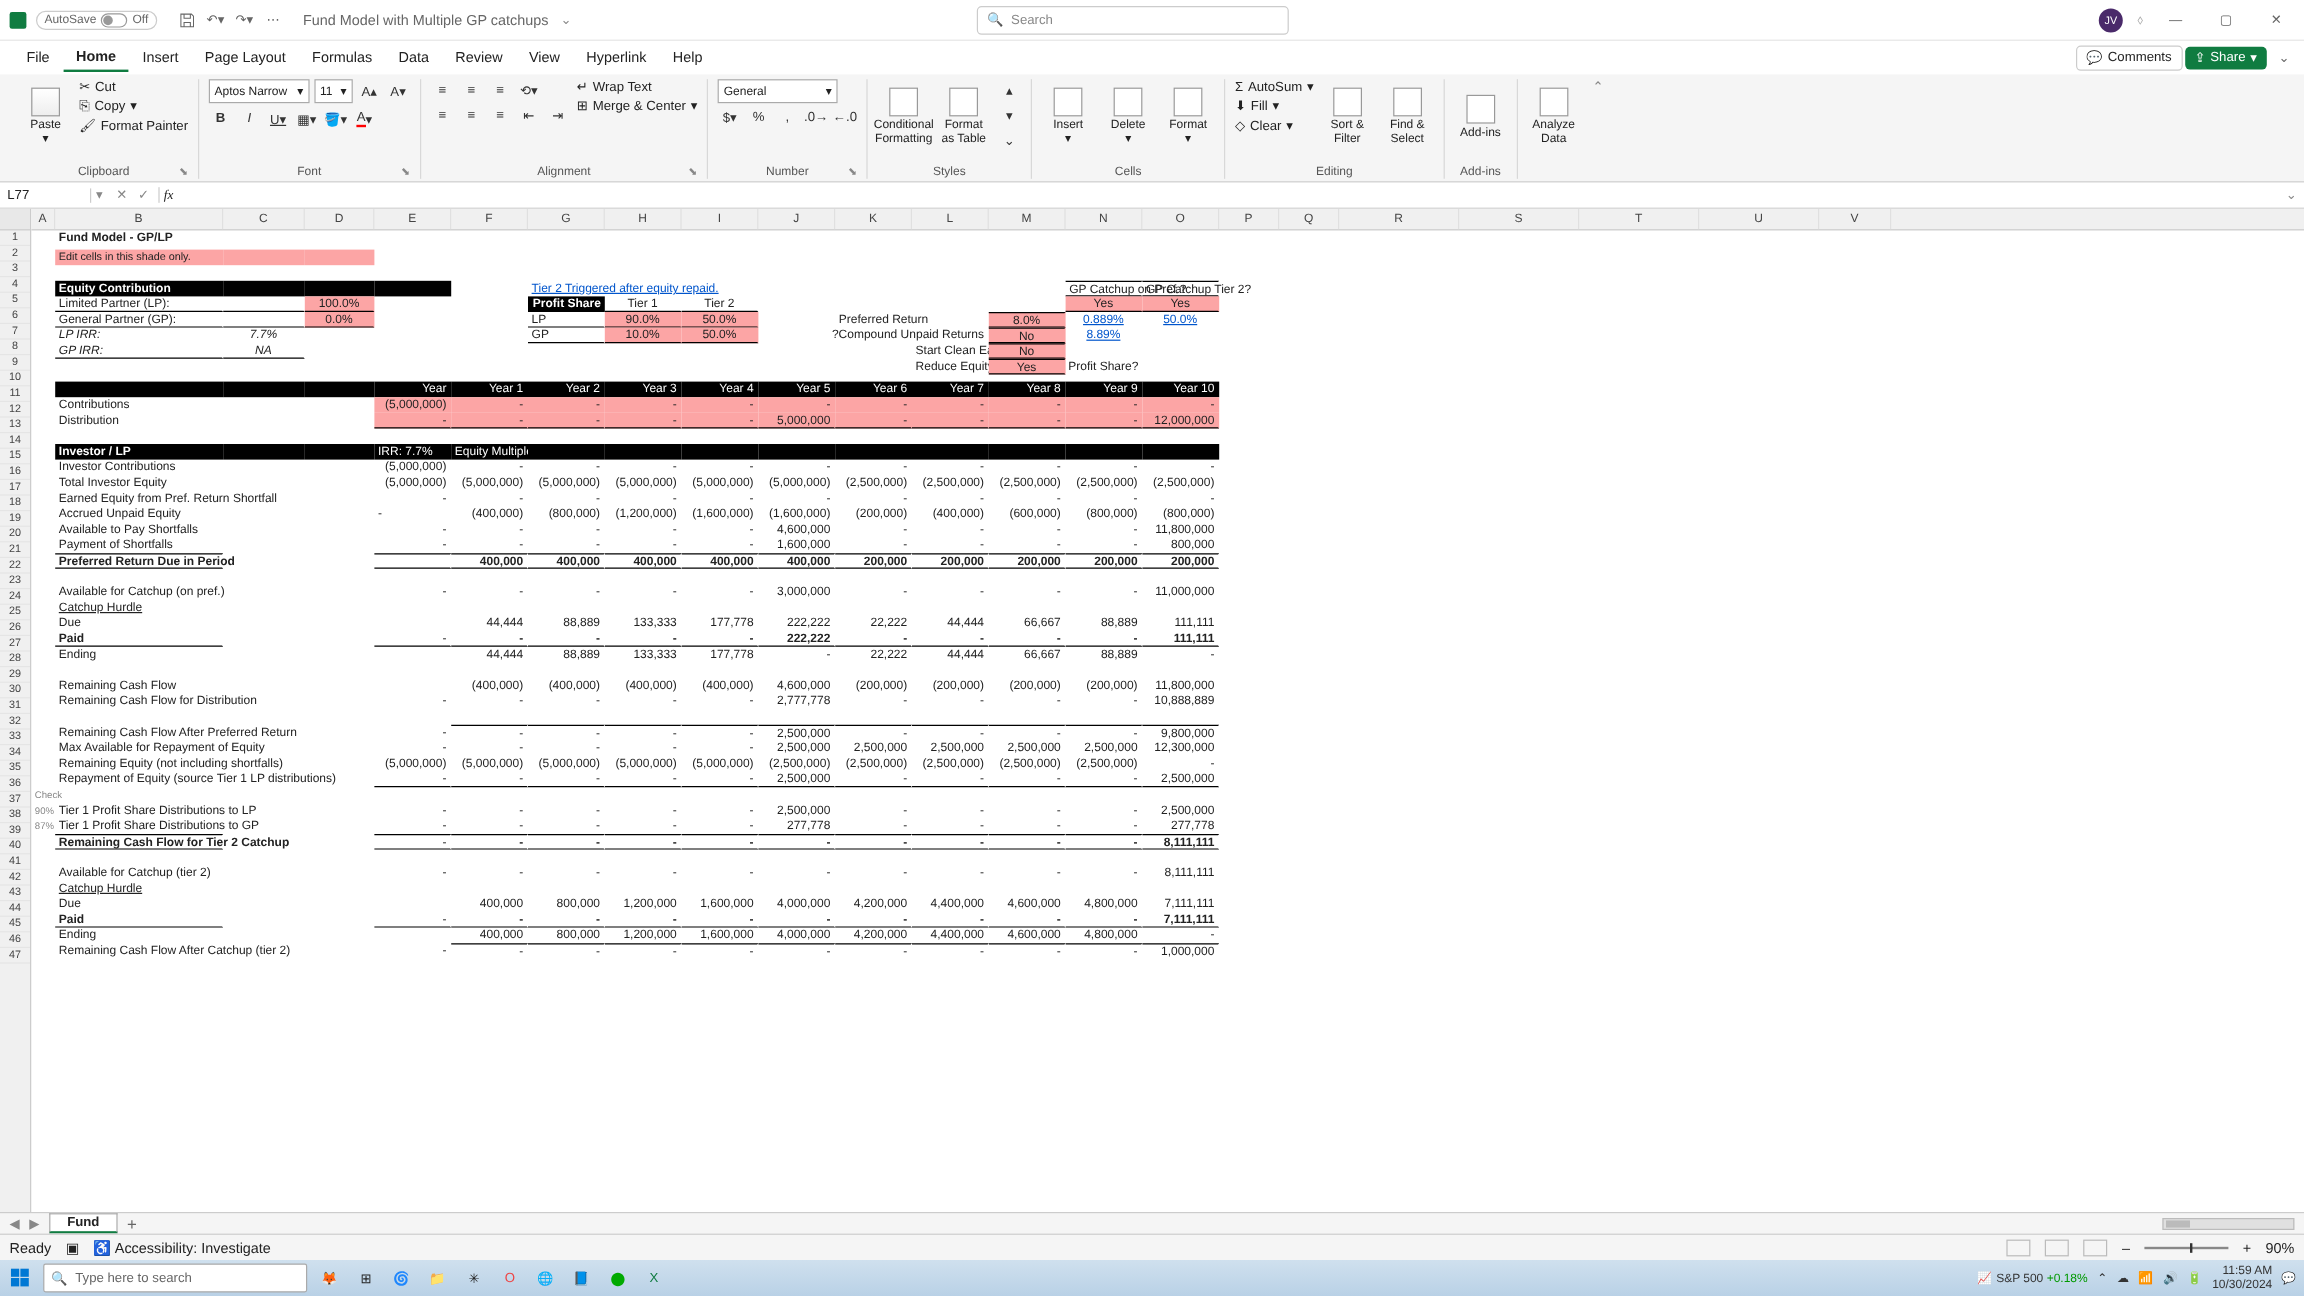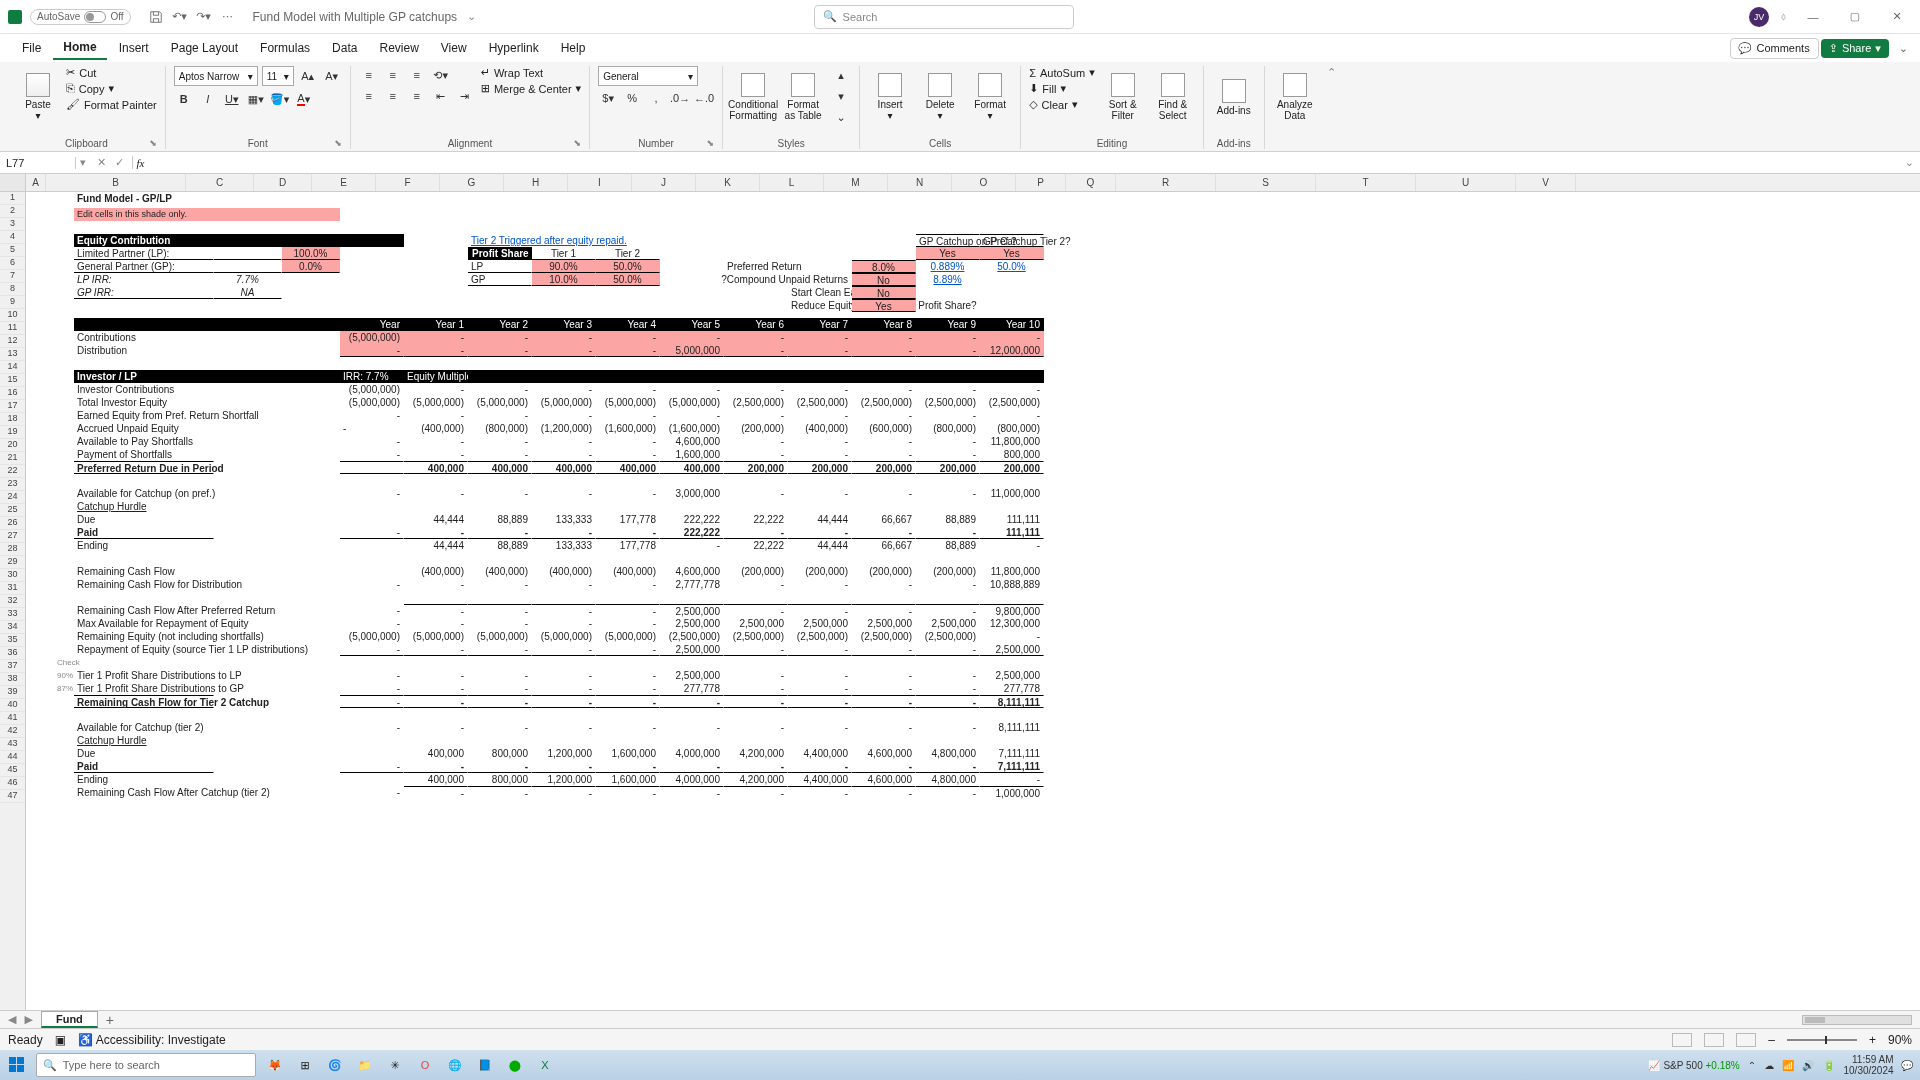--- a/index.html
+++ b/index.html
@@ -55,21 +55,21 @@
 .fxrow .input{ flex:1; padding:0 4px;}
 
 
 .sheet-wrap{ position:absolute; top:174px; bottom:40px; left:0; right:0; display:flex;}
 .rowhdrs{ width:26px; background:#f0f0f0; border-right:1px solid #ccc; display:flex; flex-direction:column;}
 .rowhdrs .corner{height:18px;border-bottom:1px solid #ccc;background:#e8e8e8;}
 .rowhdrs .rh{ height:13px; font-size:9px; text-align:center; border-bottom:1px solid #e5e5e5; color:#444;}
 .gridarea{ flex:1; overflow:hidden; position:relative;}
 .colhdrs{ height:18px; display:flex; background:#f0f0f0; border-bottom:1px solid #ccc;}
 .ch{ border-right:1px solid #e0e0e0; font-size:10px; text-align:center; color:#444; line-height:18px;}
-.cells{ position:relative; font-size:10px;margin-left:28px;}
+.cells{ position:relative; font-size:10px;}
 .crow{ display:flex; height:13px; align-items:stretch;}
 .cell{ border-right:1px solid transparent; border-bottom:1px solid transparent; padding:0 3px; white-space:nowrap; overflow:visible; line-height:13px;}
 .r{ text-align:right;}
 .c{ text-align:center;}
 .b{ font-weight:bold;}
 .yel{ background:#fca5a5;}
 .hdr-black{ background:#000; color:#fff;}
 .bord-tb{ border-top:1px solid #000; border-bottom:1px solid #000;}
 .bord-b{ border-bottom:1px solid #000;}
 .bord-t{ border-top:1px solid #000;}

